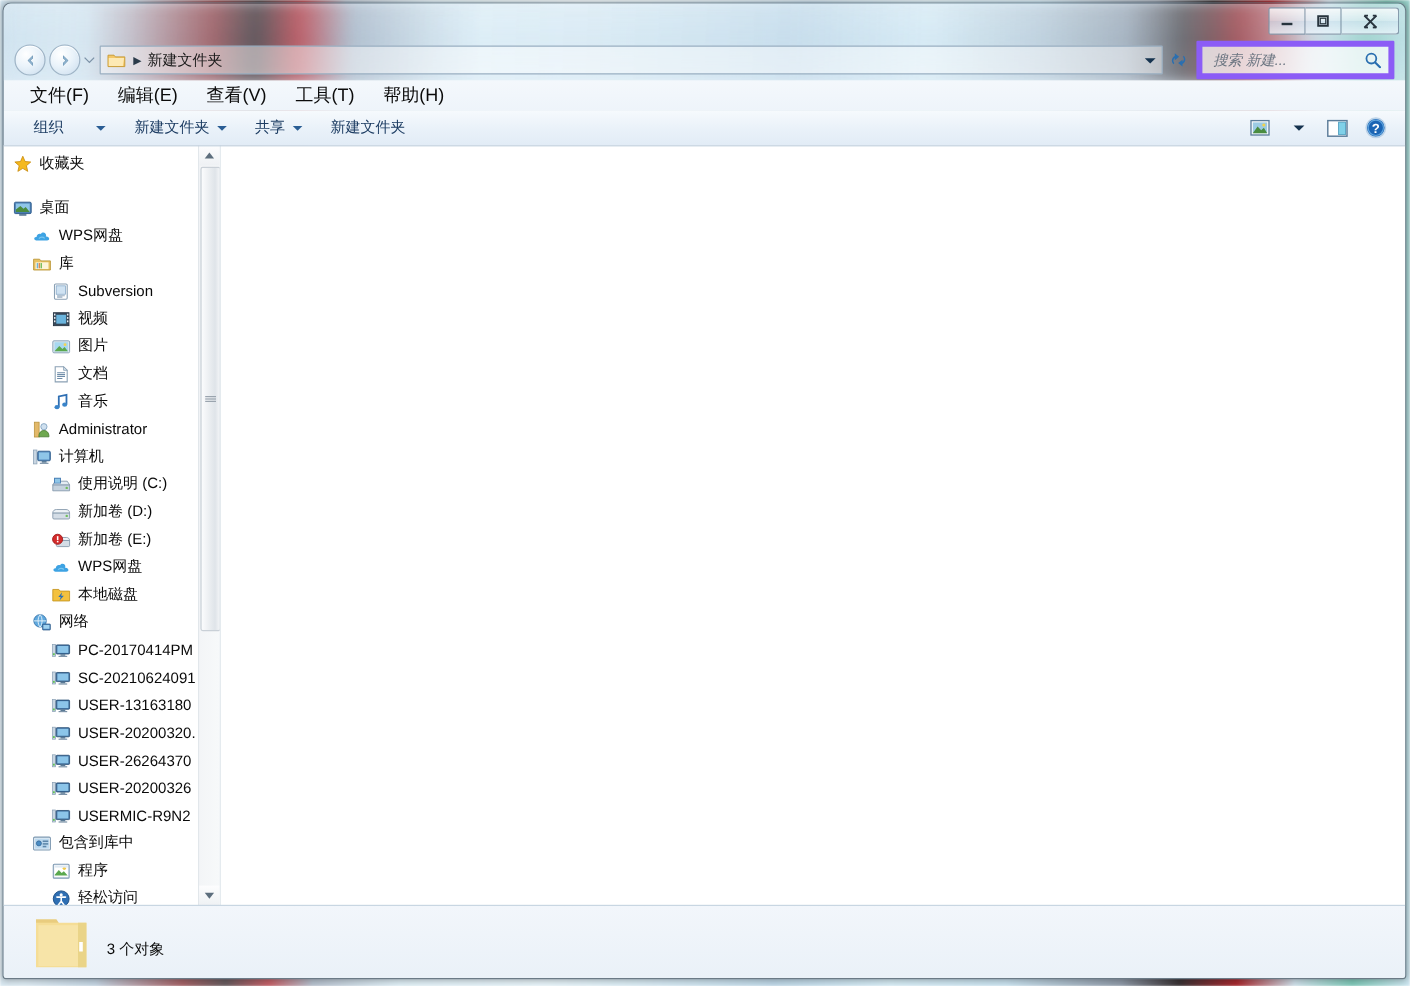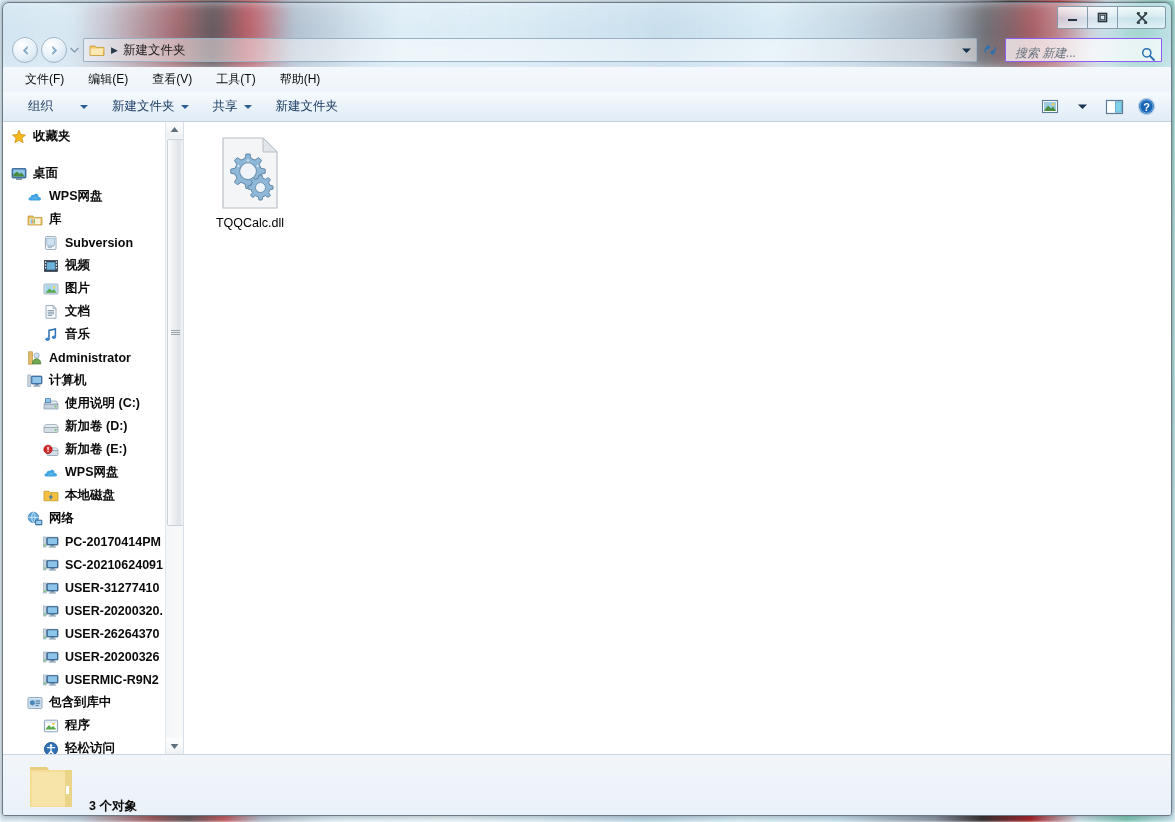--- a/index.html
+++ b/index.html
@@ -101,40 +101,40 @@
   #addressbox .sep{margin:0 5px 0 6px;color:#2a3b4a;font-size:9px;}
   #crumbtext{font-size:12.5px;color:#1a1a1a;}
   #addrdrop{
     position:absolute;right:4px;top:0;height:100%;display:flex;align-items:center;
   }
   #refreshbtn{
     width:26px;height:24px;display:flex;align-items:center;justify-content:center;flex:0 0 auto;
   }
   #searchbox{
     flex:0 0 auto;width:155px;height:22px;margin-right:9px;margin-left:2px;
-    border:1px solid #8b5cf6;background:rgba(255,255,255,.72);
-    display:flex;align-items:flex-end;justify-content:space-between;
+    border:5px solid #8b5cf6;background:rgba(255,255,255,.72);
+    display:flex;align-items:center;justify-content:space-between;
     border-radius:1px;
   }
   #searchinput{
     border:none;outline:none;background:transparent;
     font-family:"Liberation Sans",sans-serif;font-size:12px;font-style:italic;
     color:#6a7480;margin-left:7px;width:110px;
   }
   #searchinput::placeholder{color:#6a7480;font-style:italic;opacity:1;}
 
   
   #menubar{
     position:absolute;left:0;top:64px;width:100%;height:25px;z-index:6;
     background:linear-gradient(180deg,#f4f8fc 0%,#eef4fa 100%);
     border-bottom:1px solid #dfe7ef;
     display:flex;align-items:center;
   }
   .menuitem{
-    padding:2px 10px;margin-left:4px;font-size:12px;color:#0b0b0b;cursor:default;
+    padding:2px 10px;margin-left:4px;font-size:15px;color:#0b0b0b;cursor:default;
   }
   .menuitem:first-child{margin-left:12px;}
 
   
   #cmdbar{
     position:absolute;left:0;top:89px;width:100%;height:29px;z-index:6;
     background:linear-gradient(180deg,#f6fafd 0%,#e9f1f9 55%,#e2ecf6 100%);
     border-bottom:1px solid #c4d2df;
     display:flex;align-items:center;
   }
@@ -157,21 +157,21 @@
   }
   #navpane{
     width:180px;flex:0 0 auto;position:relative;
     background:#ffffff;border-right:1px solid #d7e0e8;
     overflow:hidden;
   }
   #navlist{position:absolute;left:0;top:0;width:166px;padding-top:4px;}
   .navrow{
     display:flex;align-items:center;height:23px;padding-left:8px;white-space:nowrap;cursor:default;
   }
-  .navrow .nlabel{font-size:12.5px;color:#0a0a0a;margin-left:6px;font-weight:bold;}
+  .navrow .nlabel{font-size:12.5px;color:#0a0a0a;margin-left:6px;}
   .navrow .nicon{width:16px;height:16px;flex:0 0 auto;display:flex;align-items:center;justify-content:center;}
   .ind1{padding-left:8px;}
   .ind2{padding-left:24px;}
   .ind3{padding-left:40px;}
   .navgap{height:14px;}
 
   
   #navscroll{
     position:absolute;right:0;top:0;width:17px;height:100%;
     background:linear-gradient(90deg,#f3f5f7 0%,#f7f9fa 100%);
@@ -203,21 +203,21 @@
   .filename{
     margin-top:4px;font-size:12.5px;color:#000;text-align:center;line-height:16px;width:96px;
     word-wrap:break-word;
   }
 
   
   #statusbar{
     position:absolute;left:0;bottom:0;width:100%;height:60px;z-index:7;
     background:linear-gradient(180deg,#f2f6fb 0%,#eaf1f8 100%);
     border-top:1px solid #c8d6e2;
-    display:flex;align-items:flex-end;font-weight:bold;
+    display:flex;align-items:center;
   }
   #statusfolder{margin:4px 0 0 22px;}
   #statustext{margin:12px 0 0 12px;font-size:12.5px;color:#0a0a0a;}
 </style>
 </head>
 <body>
 
 <div id="desktop"></div>
 
 <div id="window">
@@ -574,21 +574,21 @@
             <span class="nicon">
               <svg width="16" height="16" viewBox="0 0 16 16">
                 <rect x="0.6" y="3" width="2.6" height="10" fill="#c9d6e2" stroke="#8aa0b4" stroke-width=".6"></rect>
                 <rect x="3.8" y="3.4" width="11.2" height="7.6" rx=".8" fill="#3f6f9f" stroke="#2a5076" stroke-width=".7"></rect>
                 <rect x="4.8" y="4.3" width="9.2" height="5.8" fill="#8cc5e9"></rect>
                 <rect x="7.4" y="11.2" width="4" height="1.3" fill="#5a7a96"></rect>
                 <rect x="5.8" y="12.5" width="7.2" height="1" fill="#7d93a8"></rect>
                 <rect x="1.2" y="10.4" width="1.4" height="1.6" fill="#5fc24e"></rect>
               </svg>
             </span>
-            <span class="nlabel">USER-31277410</span>
+            <span class="nlabel">USER-13163180</span>
           </div>
           <div class="navrow ind3">
             <span class="nicon">
               <svg width="16" height="16" viewBox="0 0 16 16">
                 <rect x="0.6" y="3" width="2.6" height="10" fill="#c9d6e2" stroke="#8aa0b4" stroke-width=".6"></rect>
                 <rect x="3.8" y="3.4" width="11.2" height="7.6" rx=".8" fill="#3f6f9f" stroke="#2a5076" stroke-width=".7"></rect>
                 <rect x="4.8" y="4.3" width="9.2" height="5.8" fill="#8cc5e9"></rect>
                 <rect x="7.4" y="11.2" width="4" height="1.3" fill="#5a7a96"></rect>
                 <rect x="5.8" y="12.5" width="7.2" height="1" fill="#7d93a8"></rect>
                 <rect x="1.2" y="10.4" width="1.4" height="1.6" fill="#5fc24e"></rect>
@@ -688,42 +688,20 @@
         <div class="sbarrow" id="sbdown">
           <svg width="9" height="7" viewBox="0 0 9 7">
             <path d="M4.5 6 L0.6 1 L8.4 1 Z" fill="#5d6e7d"></path>
           </svg>
         </div>
       </div>
     </div>
 
     <div id="content">
       <div id="filegrid">
-          <div class="fileitem">
-            <div class="fileicon">
-              <svg width="58" height="72" viewBox="0 0 58 72">
-                <path d="M2 1 L42 1 L56 15 L56 71 L2 71 Z" fill="#f4f5f7" stroke="#b9bfc6" stroke-width="1.2"></path>
-                <path d="M42 1 L42 15 L56 15 Z" fill="#e2e5ea" stroke="#b9bfc6" stroke-width="1"></path>
-                <g transform="translate(7,17)">
-                  <path d="M18 0 L22 0 L23 4.4 L27 6.1 L30.7 3.6 L33.6 6.5 L31.1 10.2 L32.8 14.2 L37.2 15.2 L37.2 19.2 L32.8 20.2 L31.1 24.2 L33.6 27.9 L30.7 30.8 L27 28.3 L23 30 L22 34.4 L18 34.4 L17 30 L13 28.3 L9.3 30.8 L6.4 27.9 L8.9 24.2 L7.2 20.2 L2.8 19.2 L2.8 15.2 L7.2 14.2 L8.9 10.2 L6.4 6.5 L9.3 3.6 L13 6.1 L17 4.4 Z" fill="#8fb8d8" stroke="#5f86a8" stroke-width="1"></path>
-                  <circle cx="20" cy="17.2" r="8.4" fill="#eef4f9" stroke="#6f95b4" stroke-width="1.1"></circle>
-                  <g opacity=".55" fill="#ffffff">
-                    <circle cx="20" cy="6.4" r="1.2"></circle>
-                    <circle cx="10.4" cy="12" r="1.2"></circle>
-                    <circle cx="29.6" cy="12" r="1.2"></circle>
-                  </g>
-                </g>
-                <g transform="translate(28,38)">
-                  <path d="M10 0 L13 0 L13.8 3.2 L16.6 4.4 L19.3 2.6 L21.4 4.7 L19.6 7.4 L20.8 10.2 L24 11 L24 14 L20.8 14.8 L19.6 17.6 L21.4 20.3 L19.3 22.4 L16.6 20.6 L13.8 21.8 L13 25 L10 25 L9.2 21.8 L6.4 20.6 L3.7 22.4 L1.6 20.3 L3.4 17.6 L2.2 14.8 L-1 14 L-1 11 L2.2 10.2 L3.4 7.4 L1.6 4.7 L3.7 2.6 L6.4 4.4 L9.2 3.2 Z" fill="#8fb8d8" stroke="#5f86a8" stroke-width="1"></path>
-                  <circle cx="11.5" cy="12.5" r="5" fill="#eef4f9" stroke="#6f95b4" stroke-width="1"></circle>
-                </g>
-              </svg>
-            </div>
-            <div class="filename">TQQCalc.dll</div>
-          </div>
         </div>
     </div>
   </div>
 
   <div id="statusbar">
     <div id="statusfolder">
       <svg width="52" height="50" viewBox="0 0 52 50">
         <path d="M5 5 L22 5 L26 11 L5 11 Z" fill="#e9cc7e"></path>
         <path d="M5 8 L47 8 L47 45 L5 45 Z" fill="#f5dd96"></path>
         <path d="M7 10 L45 10 L45 44 L7 44 Z" fill="#f7e4a8"></path>

